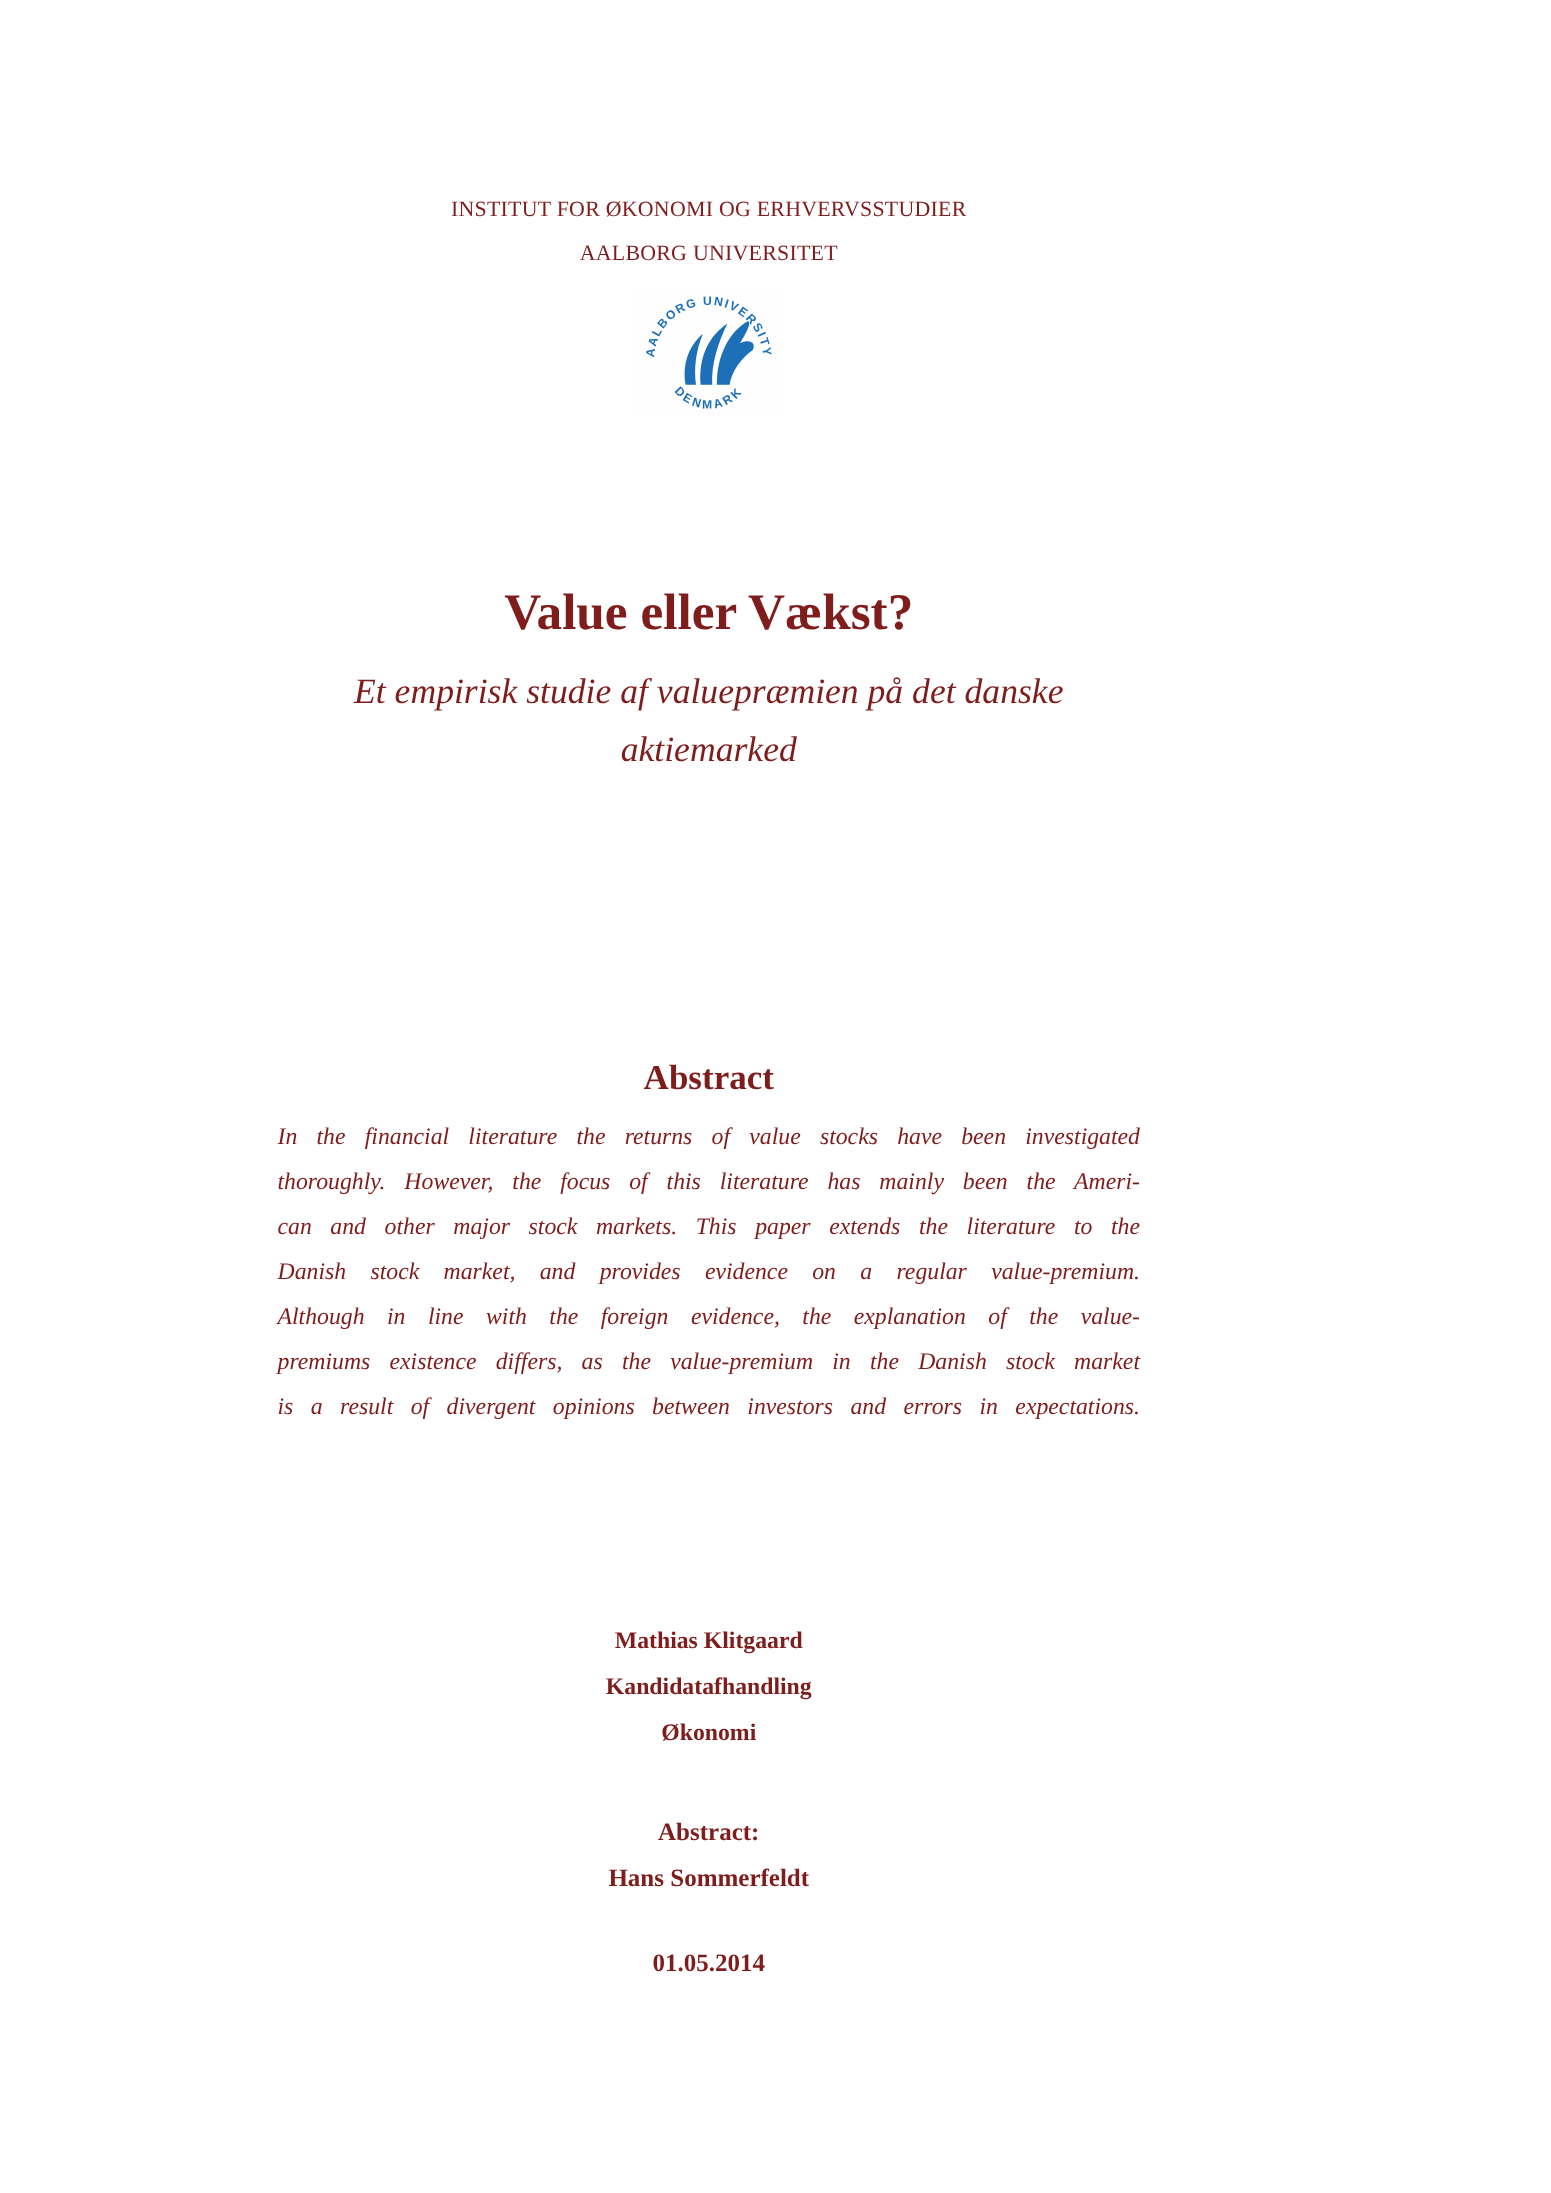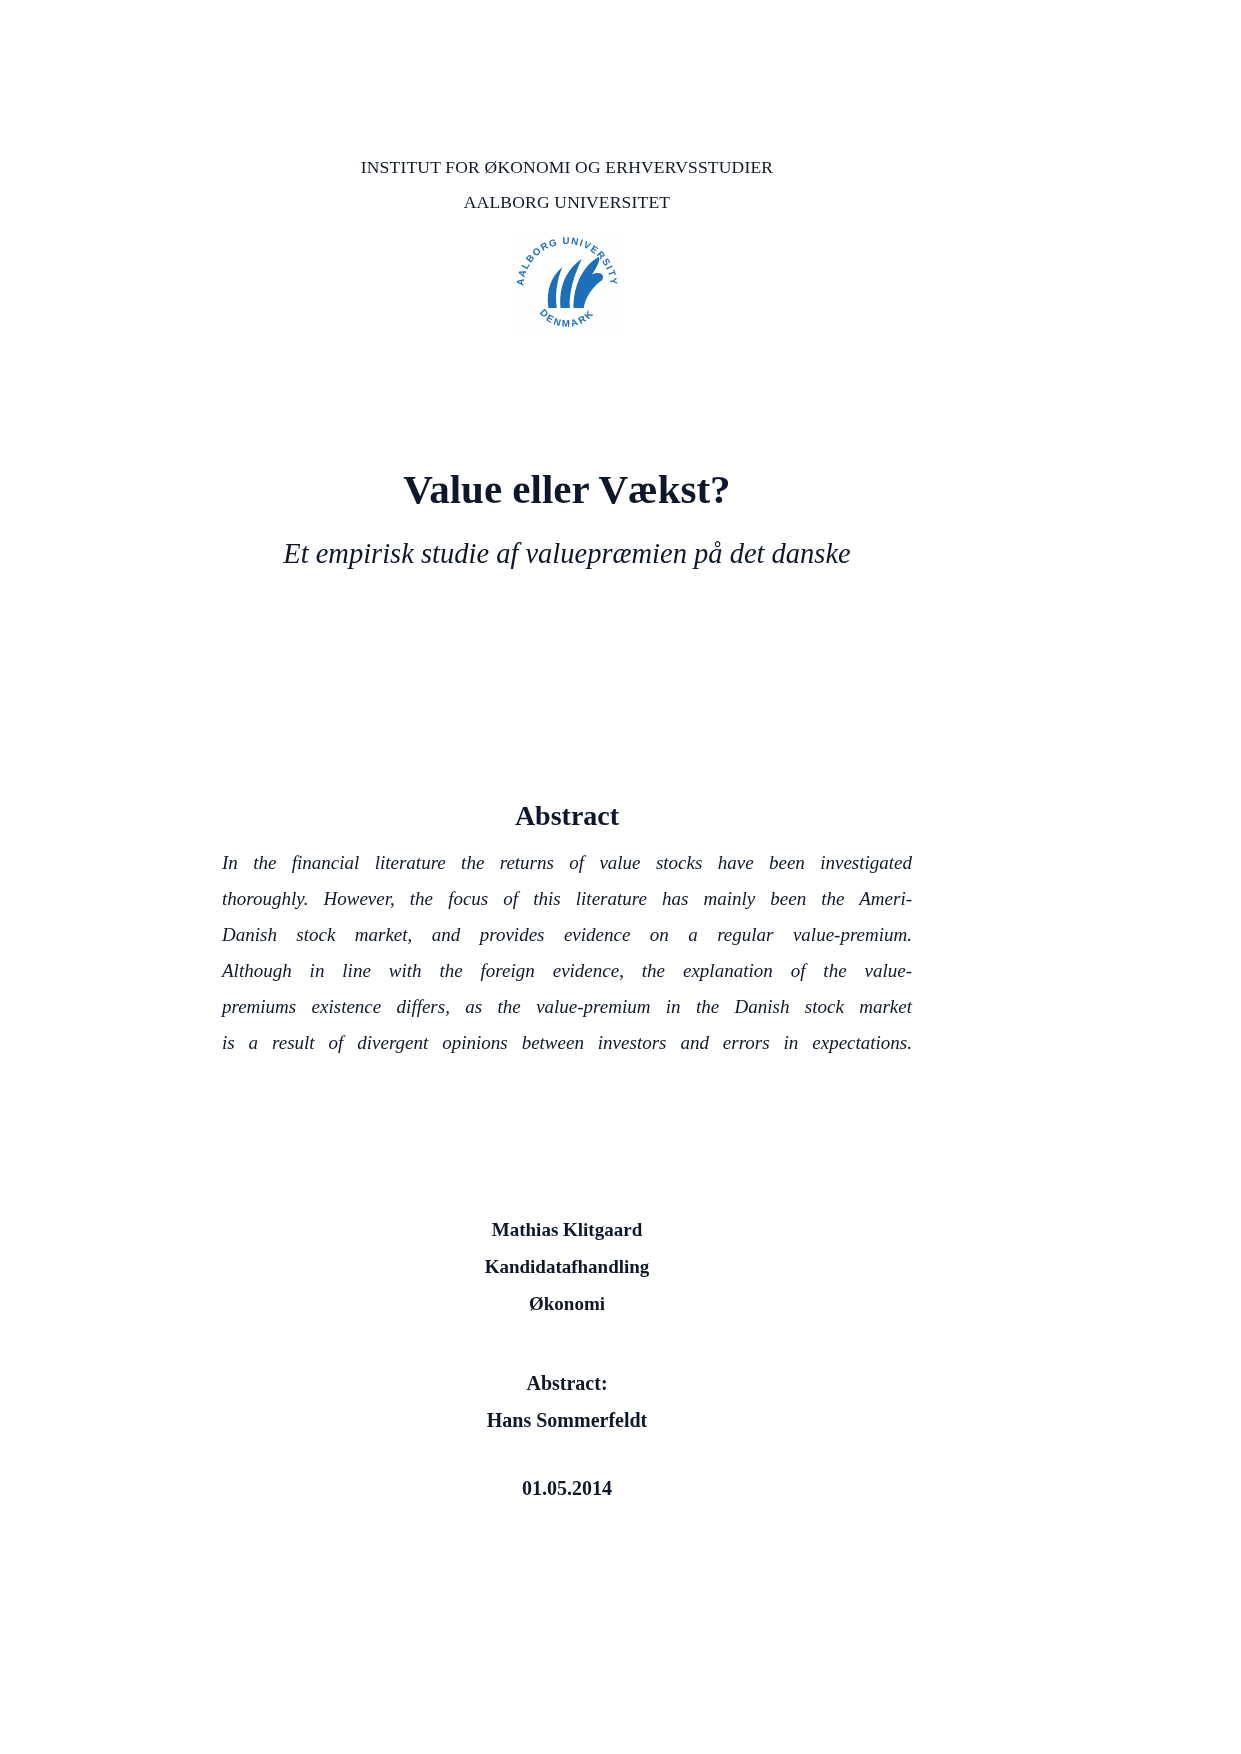--- a/index.html
+++ b/index.html
@@ -6,21 +6,21 @@
     margin: 0;
     padding: 0;
     background: #ffffff;
   }
   .page {
     position: relative;
     width: 1241px;
     height: 1754px;
     background: #ffffff;
     font-family: "Liberation Serif", serif;
-    color: #0f172a;
+    color: #7f1d1d;
     overflow: hidden;
   }
   .content {
     margin-left: 222px;
     width: 690px;
     padding-top: 150px;
     text-align: center;
   }
   .inst-header {
     font-size: 17.5px;
@@ -116,27 +116,29 @@
             <path d="M67,84 C67,58 78,38 94,29 C97,31 92,40 87,48 C96,44 101,48 98,54 C88,61 80,72 78,84 Z" fill="#1d70b8"></path>
           </g>
         </svg>
       </div>
     </div>
 
     <div class="doc-title">Value eller Vækst?</div>
 
     <div class="doc-subtitle">
       <div>Et empirisk studie af valuepræmien på det danske</div>
+      <div>aktiemarked</div>
     </div>
 
     <div class="abstract-heading">Abstract</div>
 
     <div class="abstract-body">
       <div class="abs-line">In the financial literature the returns of value stocks have been investigated</div>
       <div class="abs-line">thoroughly. However, the focus of this literature has mainly been the Ameri-</div>
+      <div class="abs-line">can and other major stock markets. This paper extends the literature to the</div>
       <div class="abs-line">Danish stock market, and provides evidence on a regular value-premium.</div>
       <div class="abs-line">Although in line with the foreign evidence, the explanation of the value-</div>
       <div class="abs-line">premiums existence differs, as the value-premium in the Danish stock market</div>
       <div class="abs-line">is a result of divergent opinions between investors and errors in expectations.</div>
     </div>
 
     <div class="author-block">
       <div>Mathias Klitgaard</div>
       <div>Kandidatafhandling</div>
       <div>Økonomi</div>

